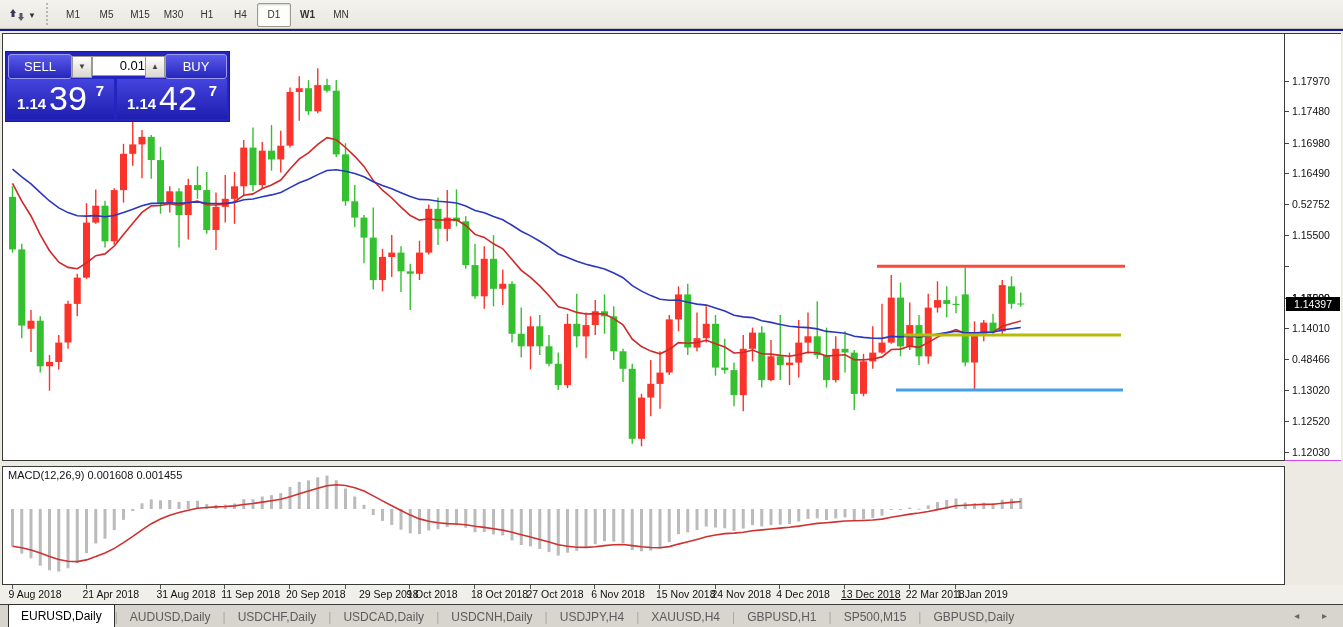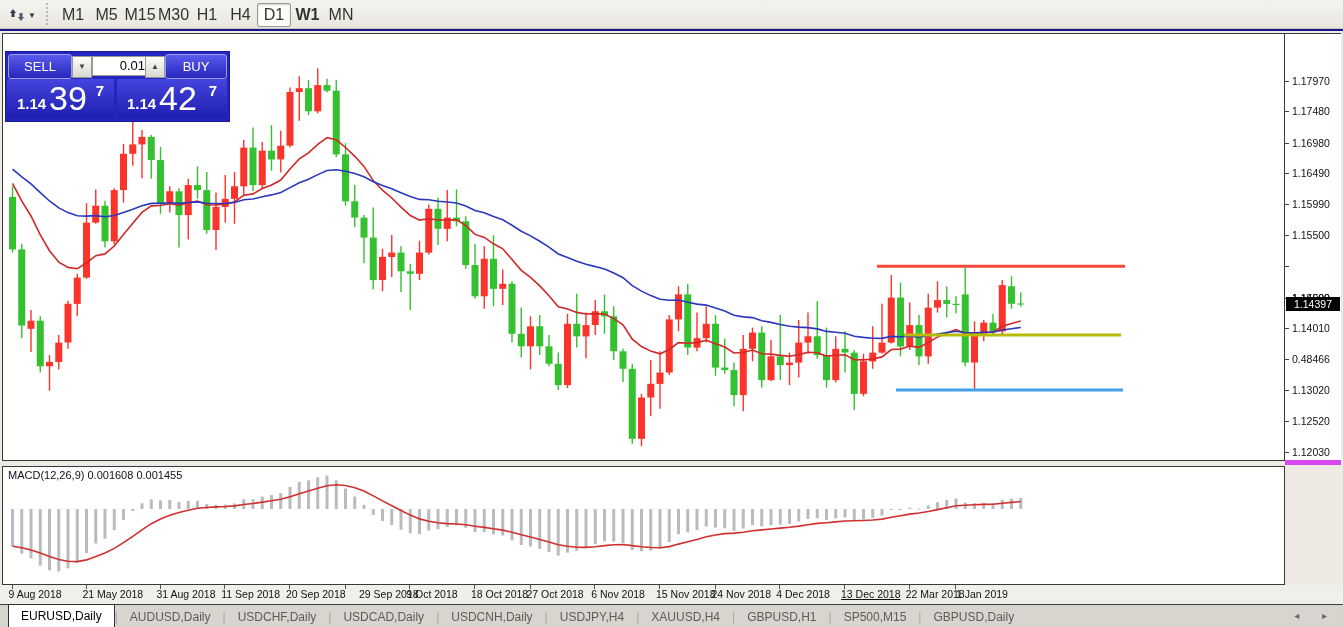--- a/index.html
+++ b/index.html
@@ -3,27 +3,27 @@
 <meta charset="utf-8">
 <style>
   html,body{margin:0;padding:0;}
   body{width:1343px;height:627px;background:#d8d5ce;font-family:"Liberation Sans",sans-serif;position:relative;overflow:hidden;}
   .abs{position:absolute;}
   
   #toolbar{left:0;top:0;width:1343px;height:28px;background:linear-gradient(#f4f3ee,#e9e7e0);border-bottom:1px solid #c6c3ba;}
   #tool-icon{left:6px;top:3px;width:34px;height:22px;display:flex;align-items:center;gap:3px;padding:0 2px;border:1px solid transparent;border-radius:2px;}
   .caret{font-size:8px;color:#333;}
   .grip{left:46px;top:3px;width:5px;height:22px;border-left:2px dotted #b9b6ad;}
-  .tfbtn{top:3px;height:22px;width:32px;line-height:22px;text-align:center;font-size:16px;color:#333;border:1px solid transparent;border-radius:2px;cursor:default;}
+  .tfbtn{top:3px;height:22px;width:32px;line-height:22px;text-align:center;font-size:10px;color:#333;border:1px solid transparent;border-radius:2px;cursor:default;}
   .tfbtn.active{background:#fdfdfa;border:1px solid #9b9a92;box-shadow:inset 0 1px 2px rgba(0,0,0,.18);}
   
   #chartwin{left:0;top:29px;width:1343px;height:598px;background:#eceae3;border-top:2px solid #17178e;}
   #mainpane{left:2px;top:2px;width:1281px;height:426px;background:#fff;border:1px solid #3a3a3a;}
   #macdpane{left:2px;top:435px;width:1281px;height:117px;background:#fff;border:1px solid #3a3a3a;}
-  #paxis{left:1285px;top:2px;width:56px;height:426px;background:#fff;border-top:1px solid #3a3a3a;border-bottom:5px solid #d946ef;}
+  #paxis{left:1285px;top:2px;width:56px;height:426px;background:#fff;border-top:1px solid #3a3a3a;border-bottom:1px solid #d946ef;}
   #maxis{left:1285px;top:435px;width:56px;height:117px;background:#fff;border-top:1px solid #3a3a3a;border-bottom:1px solid #3a3a3a;}
   .axlabel{position:absolute;left:7px;font-size:10.5px;color:#111;white-space:nowrap;}
   .axtick{position:absolute;left:0;width:4px;height:1px;background:#444;}
   #pricetag{position:absolute;left:1px;width:54px;height:14px;background:#000;color:#fff;font-size:10.5px;line-height:14px;text-align:center;}
   #charttitle{left:8px;top:6px;font-size:12px;color:#111;}
   #charttitle .tri{font-size:9px;margin-right:4px;}
   #macdlabel{left:8px;top:438px;font-size:11px;color:#111;z-index:5;}
   
   #dateaxis{left:0;top:554px;width:1343px;height:22px;background:#f1efe9;}
   .dlabel{position:absolute;top:3px;font-size:10.5px;color:#111;white-space:nowrap;}
@@ -329,21 +329,21 @@
 
   <div id="paxis" class="abs">
       <div class="axlabel" style="top: 40.6875px;">1.17970</div>
       <div class="axtick" style="top: 46.6875px;"></div>
       <div class="axlabel" style="top: 71.3125px;">1.17480</div>
       <div class="axtick" style="top: 77.3125px;"></div>
       <div class="axlabel" style="top: 102.562px;">1.16980</div>
       <div class="axtick" style="top: 108.562px;"></div>
       <div class="axlabel" style="top: 133.188px;">1.16490</div>
       <div class="axtick" style="top: 139.188px;"></div>
-      <div class="axlabel" style="top: 164.438px;">1.15990</div>
+      <div class="axlabel" style="top: 164.438px;">0.52752</div>
       <div class="axtick" style="top: 170.438px;"></div>
       <div class="axlabel" style="top: 195.062px;">1.15500</div>
       <div class="axtick" style="top: 201.062px;"></div>
       <div class="axlabel" style="top: 226.312px; margin-top: 32px;">1.15000</div>
       <div class="axtick" style="top: 232.312px;"></div>
       <div class="axlabel" style="top: 257.562px;">1.14500</div>
       <div class="axtick" style="top: 263.562px;"></div>
       <div class="axlabel" style="top: 288.188px;">1.14010</div>
       <div class="axtick" style="top: 294.188px;"></div>
       <div class="axlabel" style="top: 319.438px;">0.48466</div>
@@ -471,21 +471,21 @@
         <rect x="1007" y="31.7" width="3" height="10.3" fill="#bbbbbb"></rect>
         <rect x="1016.25" y="31.0" width="3" height="11.0" fill="#bbbbbb"></rect>
         <polyline points="9.5,79.2 18.8,80.7 28.0,82.9 37.3,86.0 46.5,89.5 55.8,92.5 65.0,94.2 74.3,94.6 83.5,92.9 92.8,89.6 102.0,86.0 111.3,81.4 120.5,75.7 129.8,69.4 139.0,62.8 148.3,56.7 157.5,52.0 166.8,48.2 176.0,45.5 185.3,43.2 194.5,41.3 203.8,40.5 213.0,39.9 222.3,39.5 231.5,38.9 240.8,37.5 250.0,36.5 259.3,35.1 268.5,33.7 277.8,32.2 287.0,29.7 296.3,26.8 305.5,24.1 314.8,21.3 324.0,18.8 333.3,17.7 342.5,18.5 351.8,20.7 361.0,24.1 370.3,28.9 379.5,33.9 388.8,38.7 398.0,43.5 407.3,48.1 416.5,51.9 425.8,54.2 435.0,55.8 444.3,56.6 453.5,57.0 462.8,57.7 472.0,59.2 481.3,60.4 490.5,61.8 499.8,63.1 509.0,65.2 518.3,67.7 527.5,70.1 536.8,72.4 546.0,74.9 555.3,77.7 564.5,79.3 573.8,80.2 583.0,80.4 592.3,79.7 601.5,78.6 610.8,77.8 620.0,77.5 629.3,78.6 638.5,79.7 647.8,80.5 657.0,80.7 666.3,79.6 675.5,77.1 684.8,74.8 694.0,72.4 703.3,69.8 712.5,68.0 721.8,66.6 731.0,66.1 740.3,65.2 749.5,63.8 758.8,62.9 768.0,62.0 777.3,61.1 786.5,60.3 795.8,59.1 805.0,57.7 814.3,56.4 823.5,55.7 832.8,54.9 842.0,54.0 851.3,53.8 860.5,53.5 869.8,53.0 879.0,52.1 888.3,50.3 897.5,48.7 906.8,47.1 916.0,46.0 925.3,44.5 934.5,42.6 943.8,40.7 953.0,38.8 962.3,38.2 971.5,37.8 980.8,37.4 990.0,37.2 999.3,36.3 1008.5,35.4 1017.8,34.5" fill="none" stroke="#d03030" stroke-width="1.6"></polyline>
       </svg>
   </div>
 
   <div id="dateaxis" class="abs">
       <div class="dtick" style="left: 11.5px;"></div>
       <div class="dlabel" style="left: 8.5px;">9 Aug 2018</div>
       <div class="dtick" style="left: 85.5px;"></div>
-      <div class="dlabel" style="left: 82.5px;">21 May 2018</div>
+      <div class="dlabel" style="left: 82.5px;">21 Apr 2018</div>
       <div class="dtick" style="left: 159.5px;"></div>
       <div class="dlabel" style="left: 156.5px;">31 Aug 2018</div>
       <div class="dtick" style="left: 224.25px;"></div>
       <div class="dlabel" style="left: 221.25px;">11 Sep 2018</div>
       <div class="dtick" style="left: 289px;"></div>
       <div class="dlabel" style="left: 286px; text-align: right;">20 Sep 2018</div>
       <div class="dtick" style="left: 344.5px;"></div>
       <div class="dlabel" style="left: 359px;">29 Sep 2018</div>
       <div class="dtick" style="left: 409.25px;"></div>
       <div class="dlabel" style="left: 406.25px;">9 Oct 2018</div>

